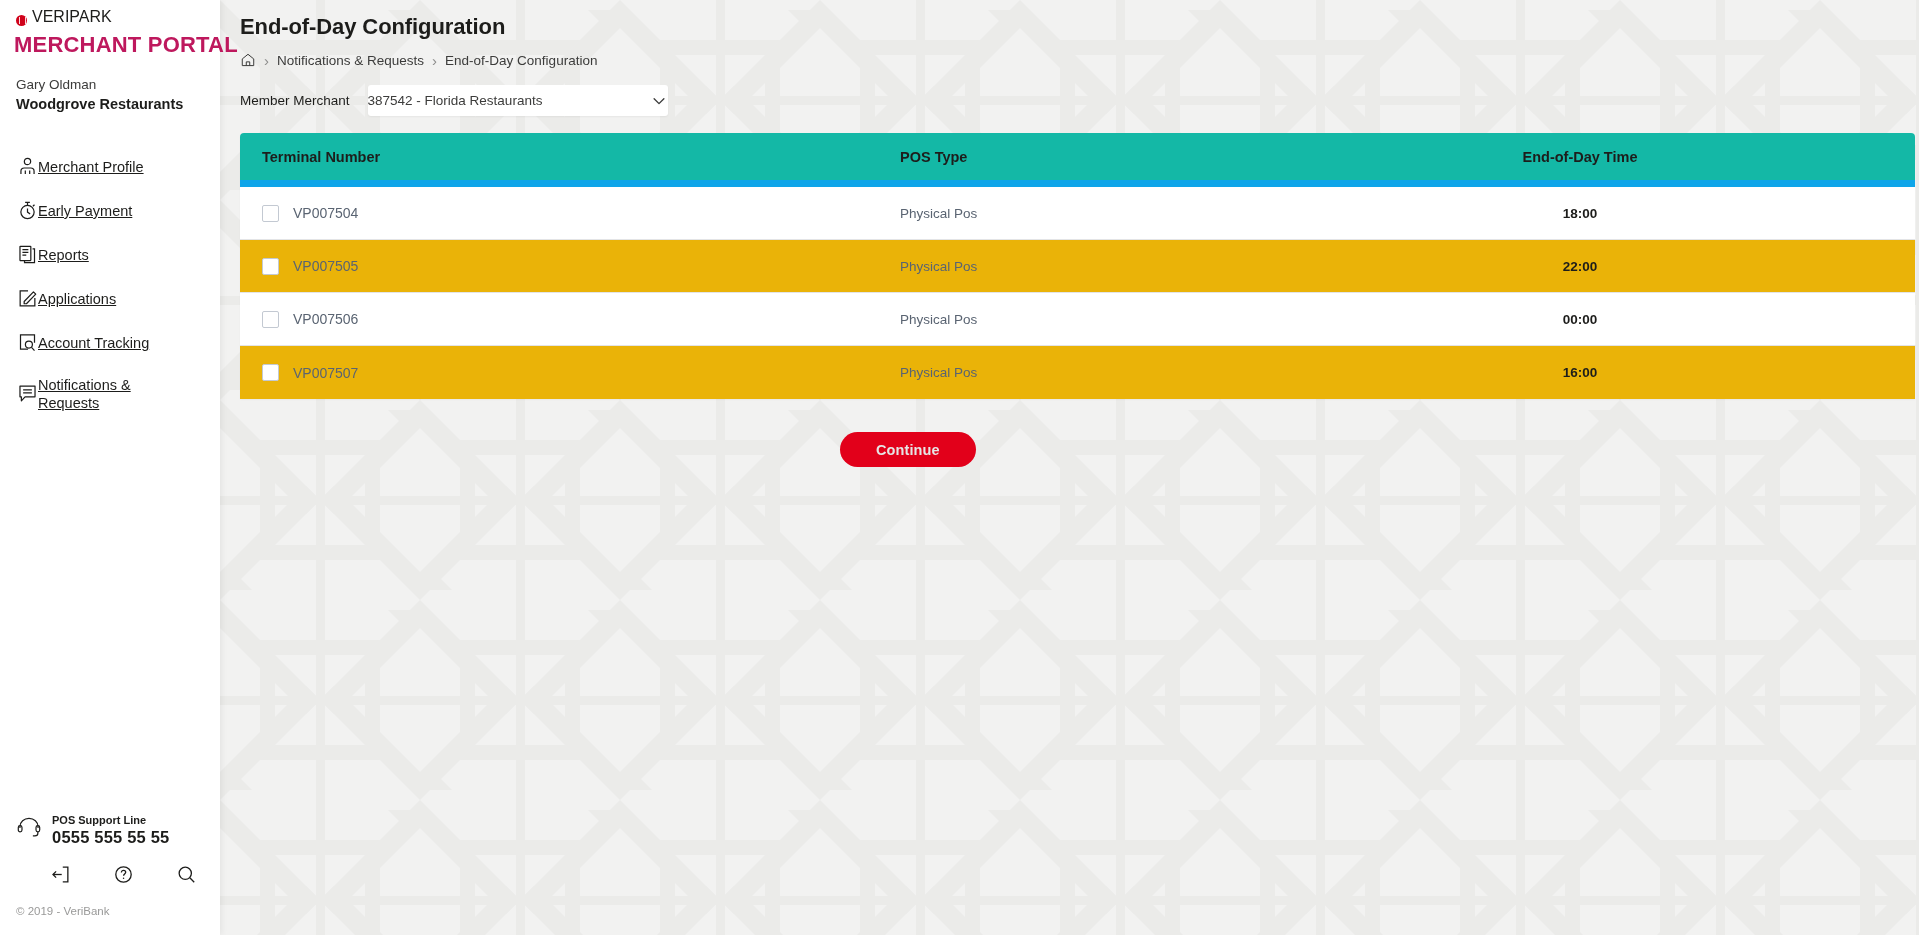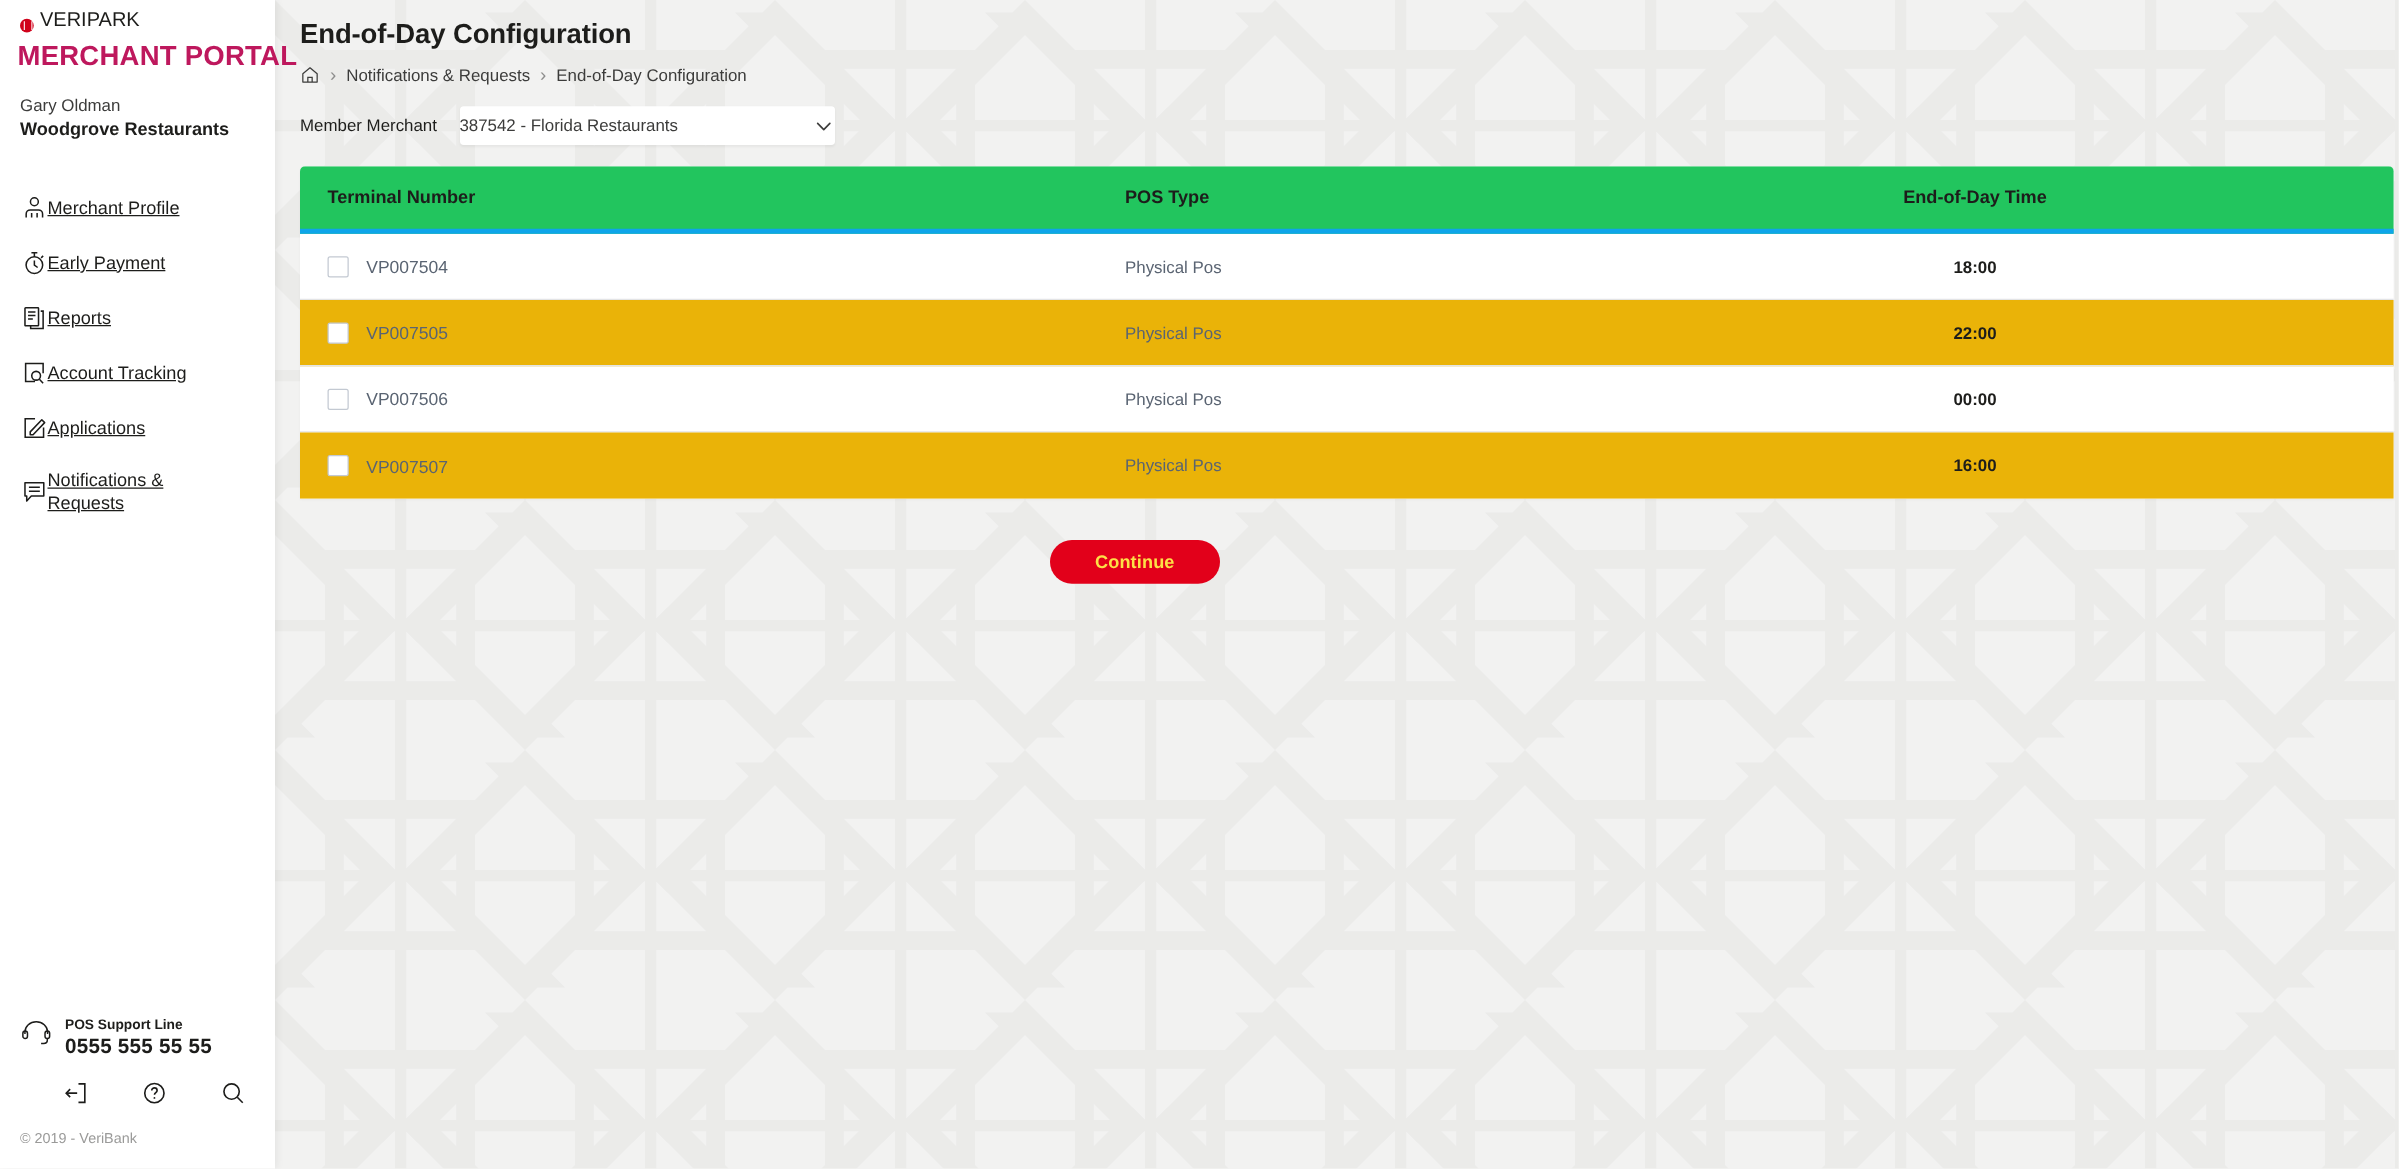--- a/index.html
+++ b/index.html
@@ -227,22 +227,22 @@
     overflow: hidden;
   }
   .t-row {
     display: flex;
     align-items: center;
     height: 53px;
     border-bottom: 1px solid #e3e4e6;
   }
   .t-head {
     height: 54px;
-    border-bottom: 4px solid #0ea5e9;
-    background: #22c55e;
+    border-bottom: 7px solid #0ea5e9;
+    background: #14b8a6;
   }
   .t-row.alt { background: #eab308; }
   .t-row.last { border-bottom: none; }
 
   .c-term { width: 660px; padding-left: 22px; display: flex; align-items: center; gap: 14px; }
   .c-pos  { width: 420px; }
   .c-eod  { width: 520px; text-align: center; }
 
   .th {
     font-size: 14.5px;
@@ -273,21 +273,21 @@
   }
 
   .btn-row {
     display: flex;
     justify-content: flex-start;
     padding-left: 600px;
     margin-top: 33px;
   }
   .btn-continue {
     background: #e2001a;
-    color: #fde047;
+    color: #e5e5e5;
     border: none;
     border-radius: 22px;
     height: 35px;
     padding: 0 36px;
     font-size: 14.5px;
     font-weight: 700;
     font-family: "Liberation Sans", sans-serif;
     cursor: pointer;
     letter-spacing: .1px;
   }
@@ -350,36 +350,36 @@
             <path d="M6.2 6.4h6.8M6.2 9.6h6.8M6.2 12.8h4.4"></path>
             <path d="M17.8 5.6h2.2v15.8H8.6v-2.2"></path>
           </svg>
         </span>
         <span class="nav-label">Reports</span>
       </div>
 
       <div class="nav-item">
         <span class="nav-ico">
           <svg width="21" height="21" viewBox="0 0 24 24" fill="none" stroke="#1d1d1b" stroke-width="1.4">
+            <path d="M20.4 11.4v9H3.6v-17h9"></path>
+            <path d="M8.2 15.4l10.6-11 2.6 2.6-10.6 11H8.2z" stroke-linejoin="round"></path>
+          </svg>
+        </span>
+        <span class="nav-label">Applications</span>
+      </div>
+
+      <div class="nav-item">
+        <span class="nav-ico">
+          <svg width="21" height="21" viewBox="0 0 24 24" fill="none" stroke="#1d1d1b" stroke-width="1.4">
             <path d="M20 12.2V3.2H4v16.4h8.6"></path>
             <circle cx="13.6" cy="14.4" r="4"></circle>
             <path d="M16.6 17.6l3.4 3.6"></path>
           </svg>
         </span>
         <span class="nav-label">Account Tracking</span>
-      </div>
-
-      <div class="nav-item">
-        <span class="nav-ico">
-          <svg width="21" height="21" viewBox="0 0 24 24" fill="none" stroke="#1d1d1b" stroke-width="1.4">
-            <path d="M20.4 11.4v9H3.6v-17h9"></path>
-            <path d="M8.2 15.4l10.6-11 2.6 2.6-10.6 11H8.2z" stroke-linejoin="round"></path>
-          </svg>
-        </span>
-        <span class="nav-label">Applications</span>
       </div>
 
       <div class="nav-item">
         <span class="nav-ico">
           <svg width="21" height="21" viewBox="0 0 24 24" fill="none" stroke="#1d1d1b" stroke-width="1.4">
             <path d="M3.4 3.6h17.2v12.2H9.2l-4.2 4.6v-4.6H3.4z" stroke-linejoin="round"></path>
             <path d="M7 7.8h10M7 11.4h10"></path>
           </svg>
         </span>
         <span class="nav-label" style="max-width:118px;display:inline-block;">Notifications &amp; Requests</span>

